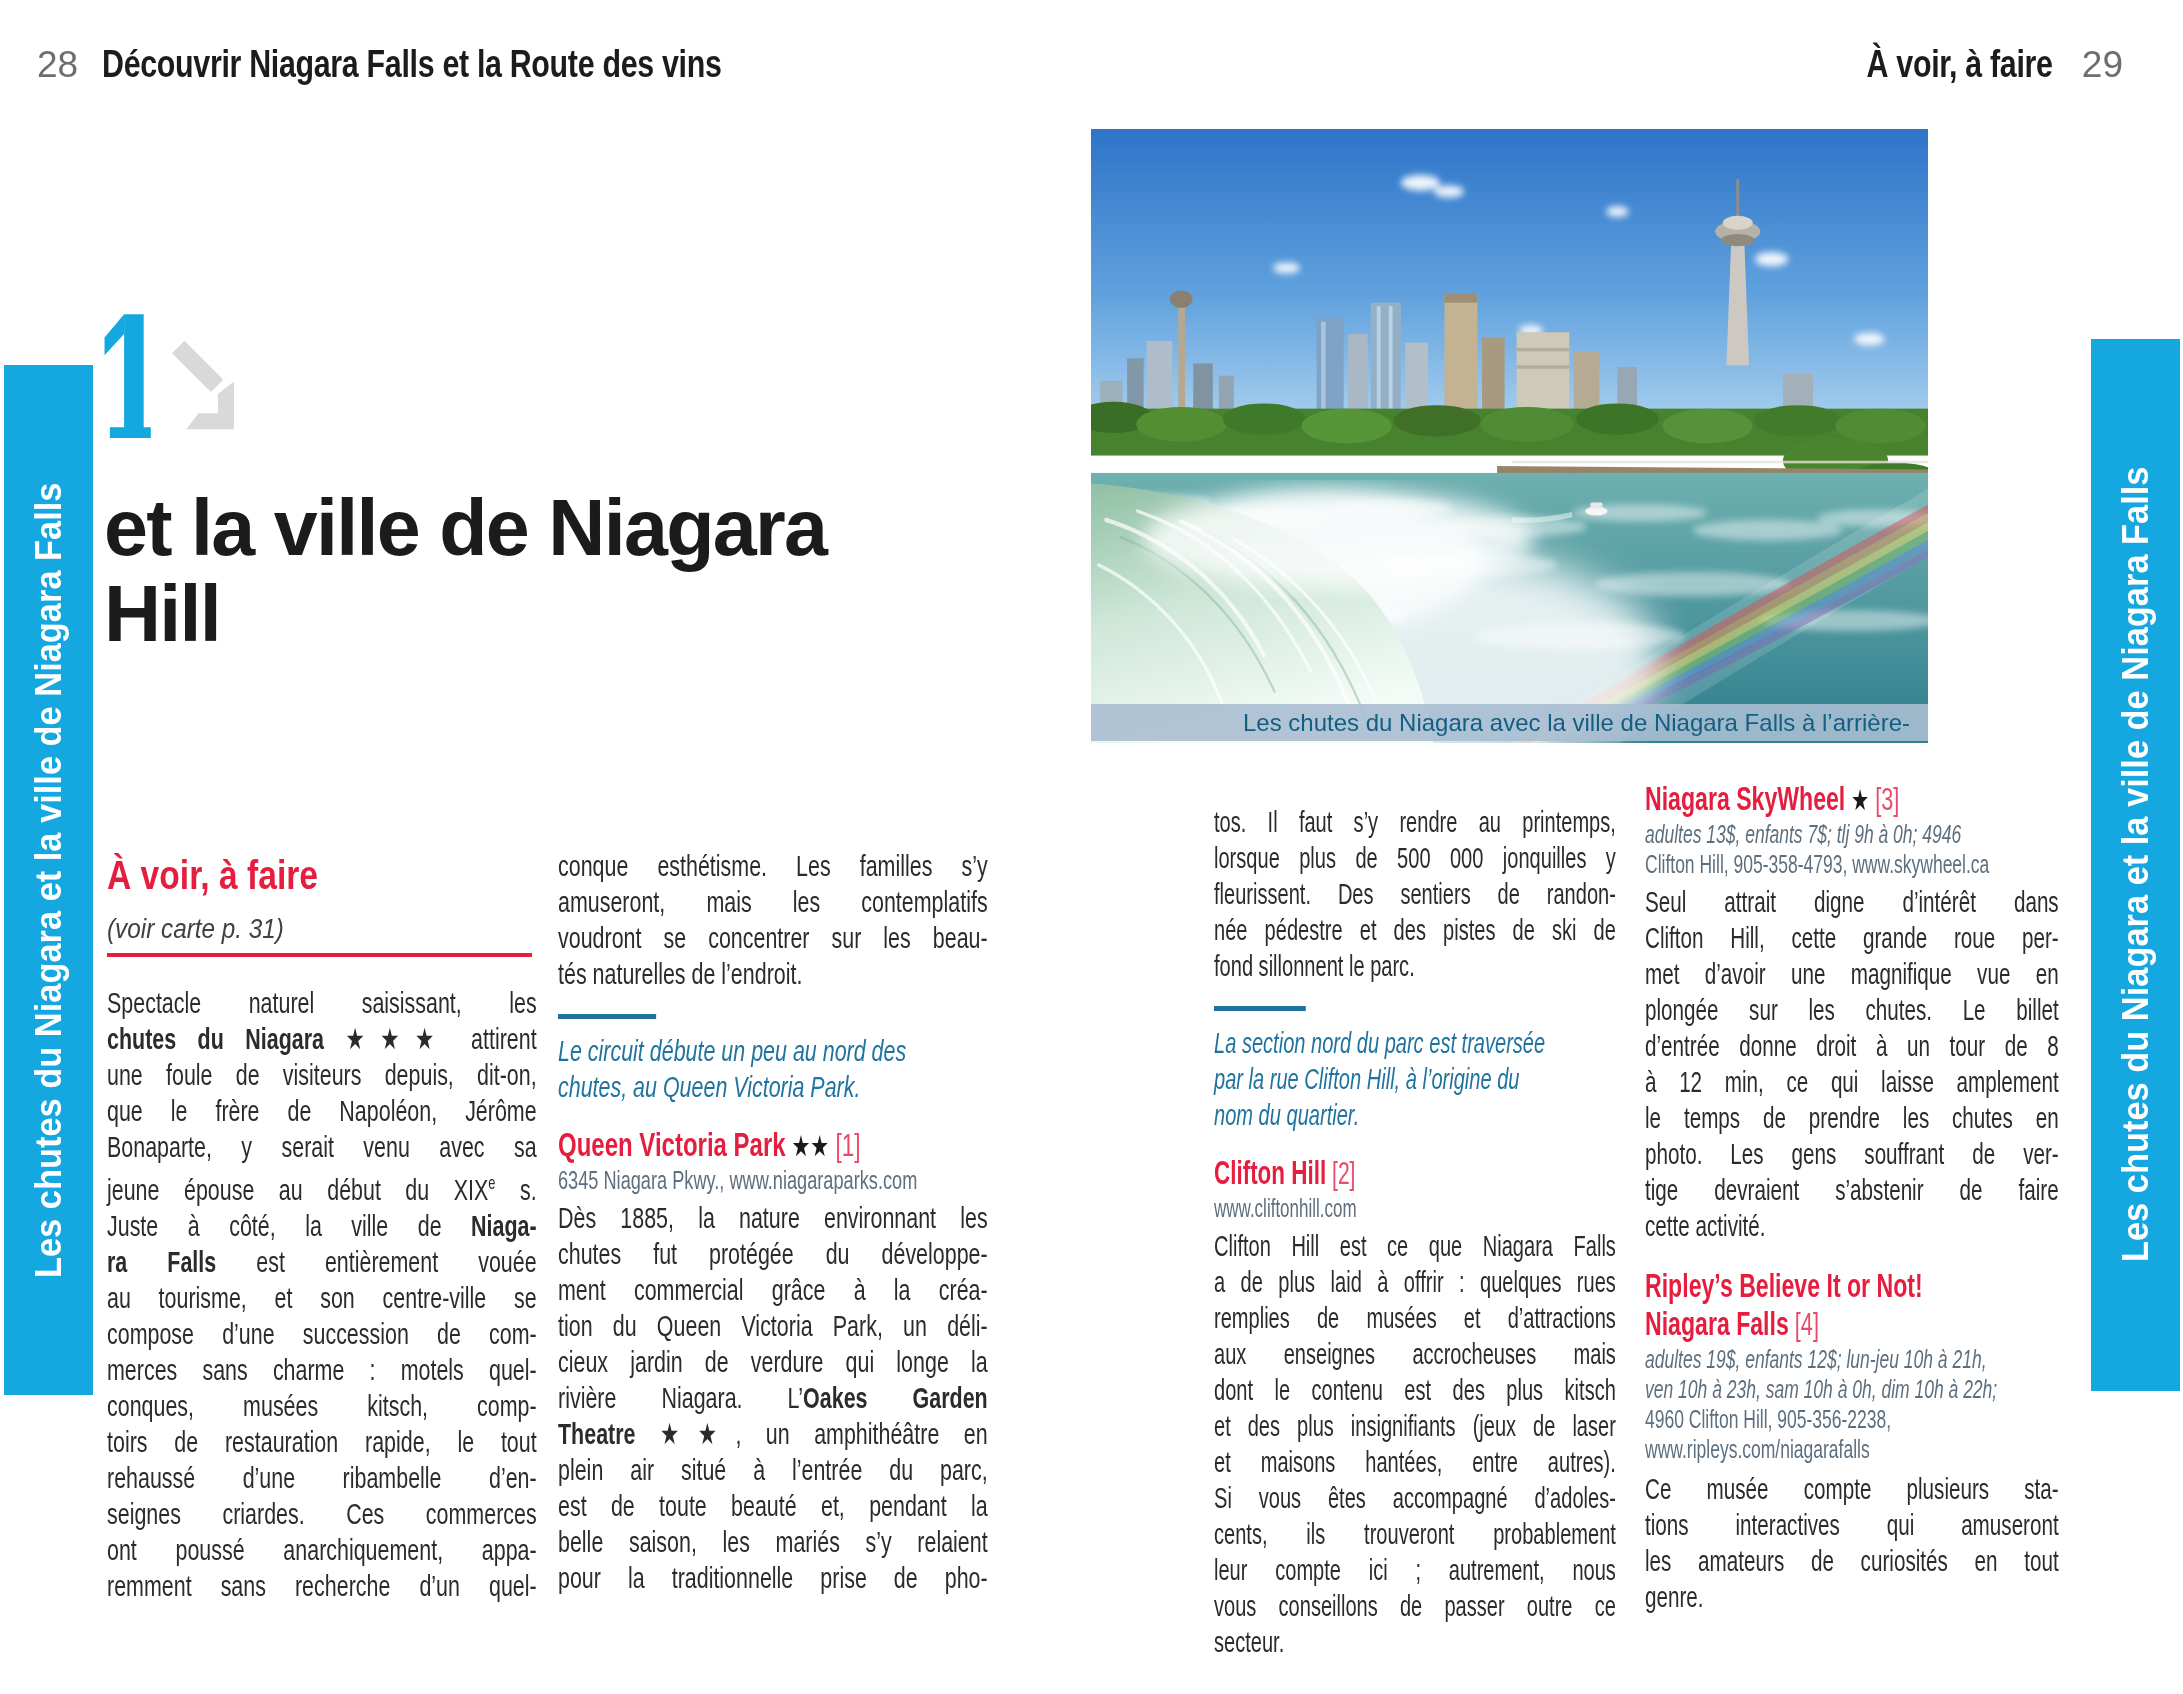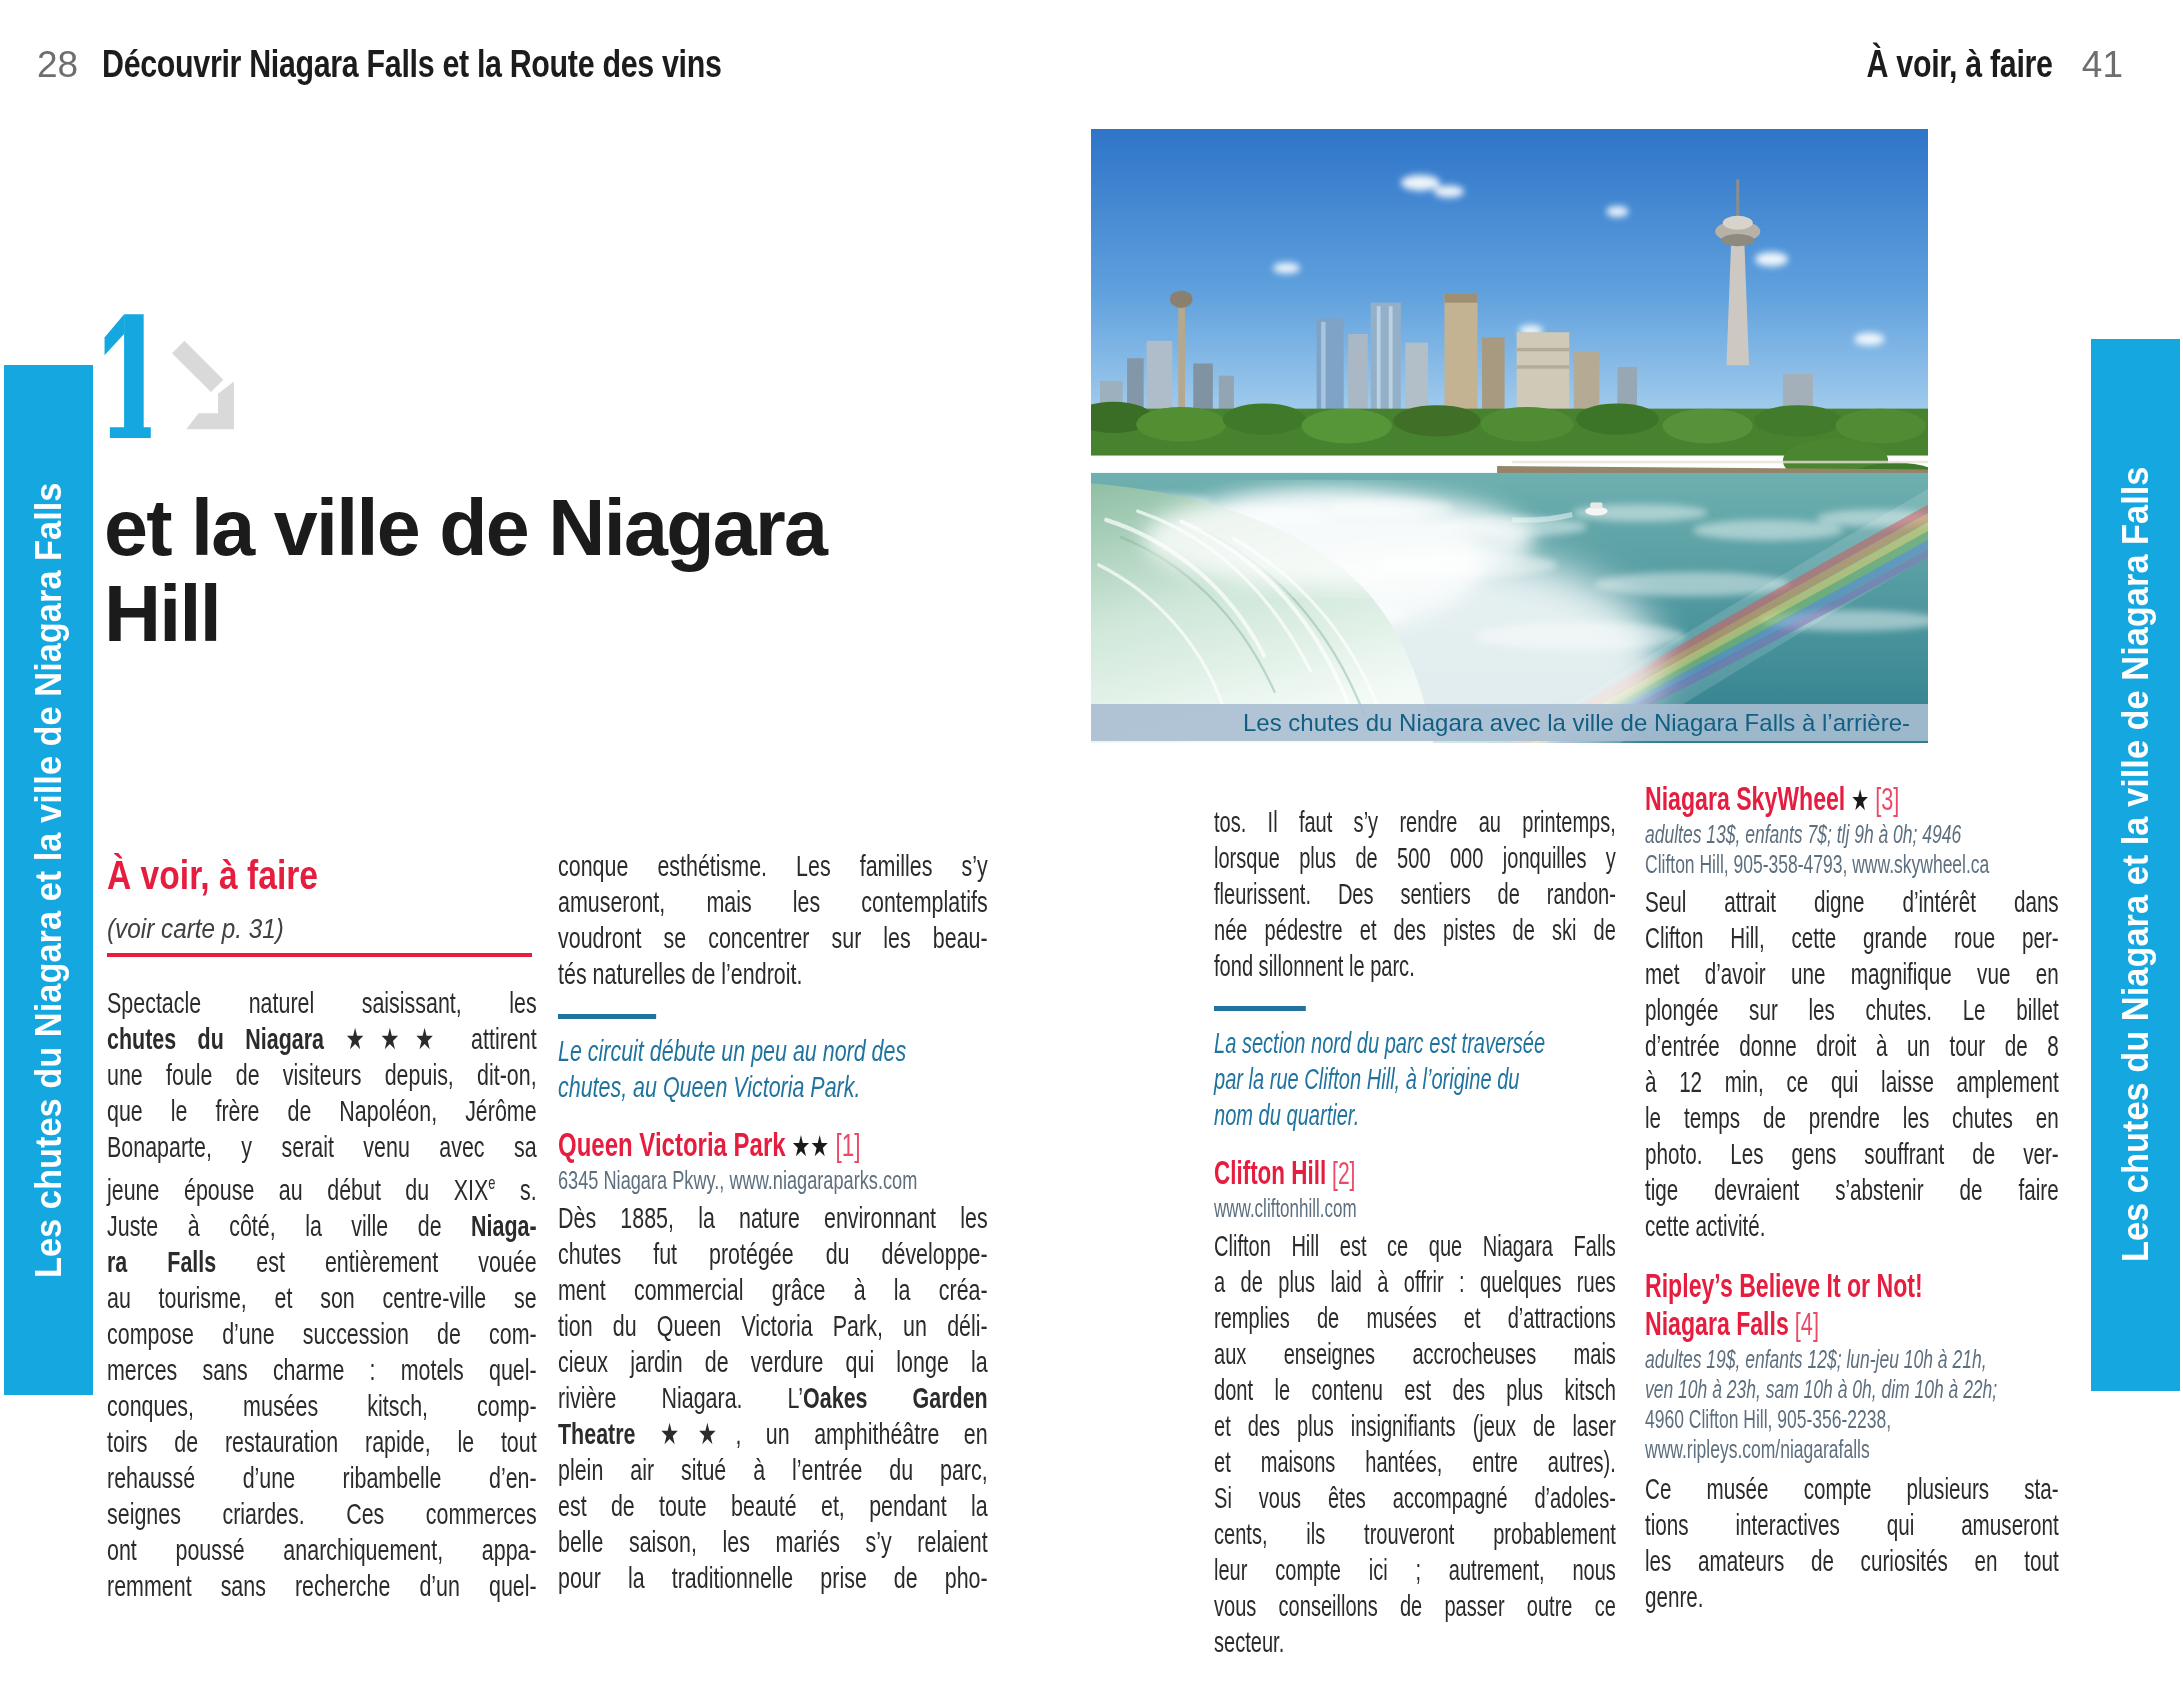--- a/index.html
+++ b/index.html
@@ -74,21 +74,21 @@
 <body>
 
 <div class="page">
 
   <div class="hdr" id="hdrL">
     <span class="num">28</span>
     <span class="ttl">Découvrir Niagara Falls et la Route des vins</span>
   </div>
   <div class="hdr" id="hdrR">
     <span class="ttl">À voir, à faire</span>
-    <span class="num">41</span>
+    <span class="num">29</span>
   </div>
 
   <div class="sidebar" id="sbL"></div>
   <div class="vwrap" id="vwL">
     <span>Les chutes du Niagara et la ville de Niagara Falls</span>
   </div>
   <div class="sidebar" id="sbR"></div>
   <div class="vwrap" id="vwR">
     <span>Les chutes du Niagara et la ville de Niagara Falls</span>
   </div>

